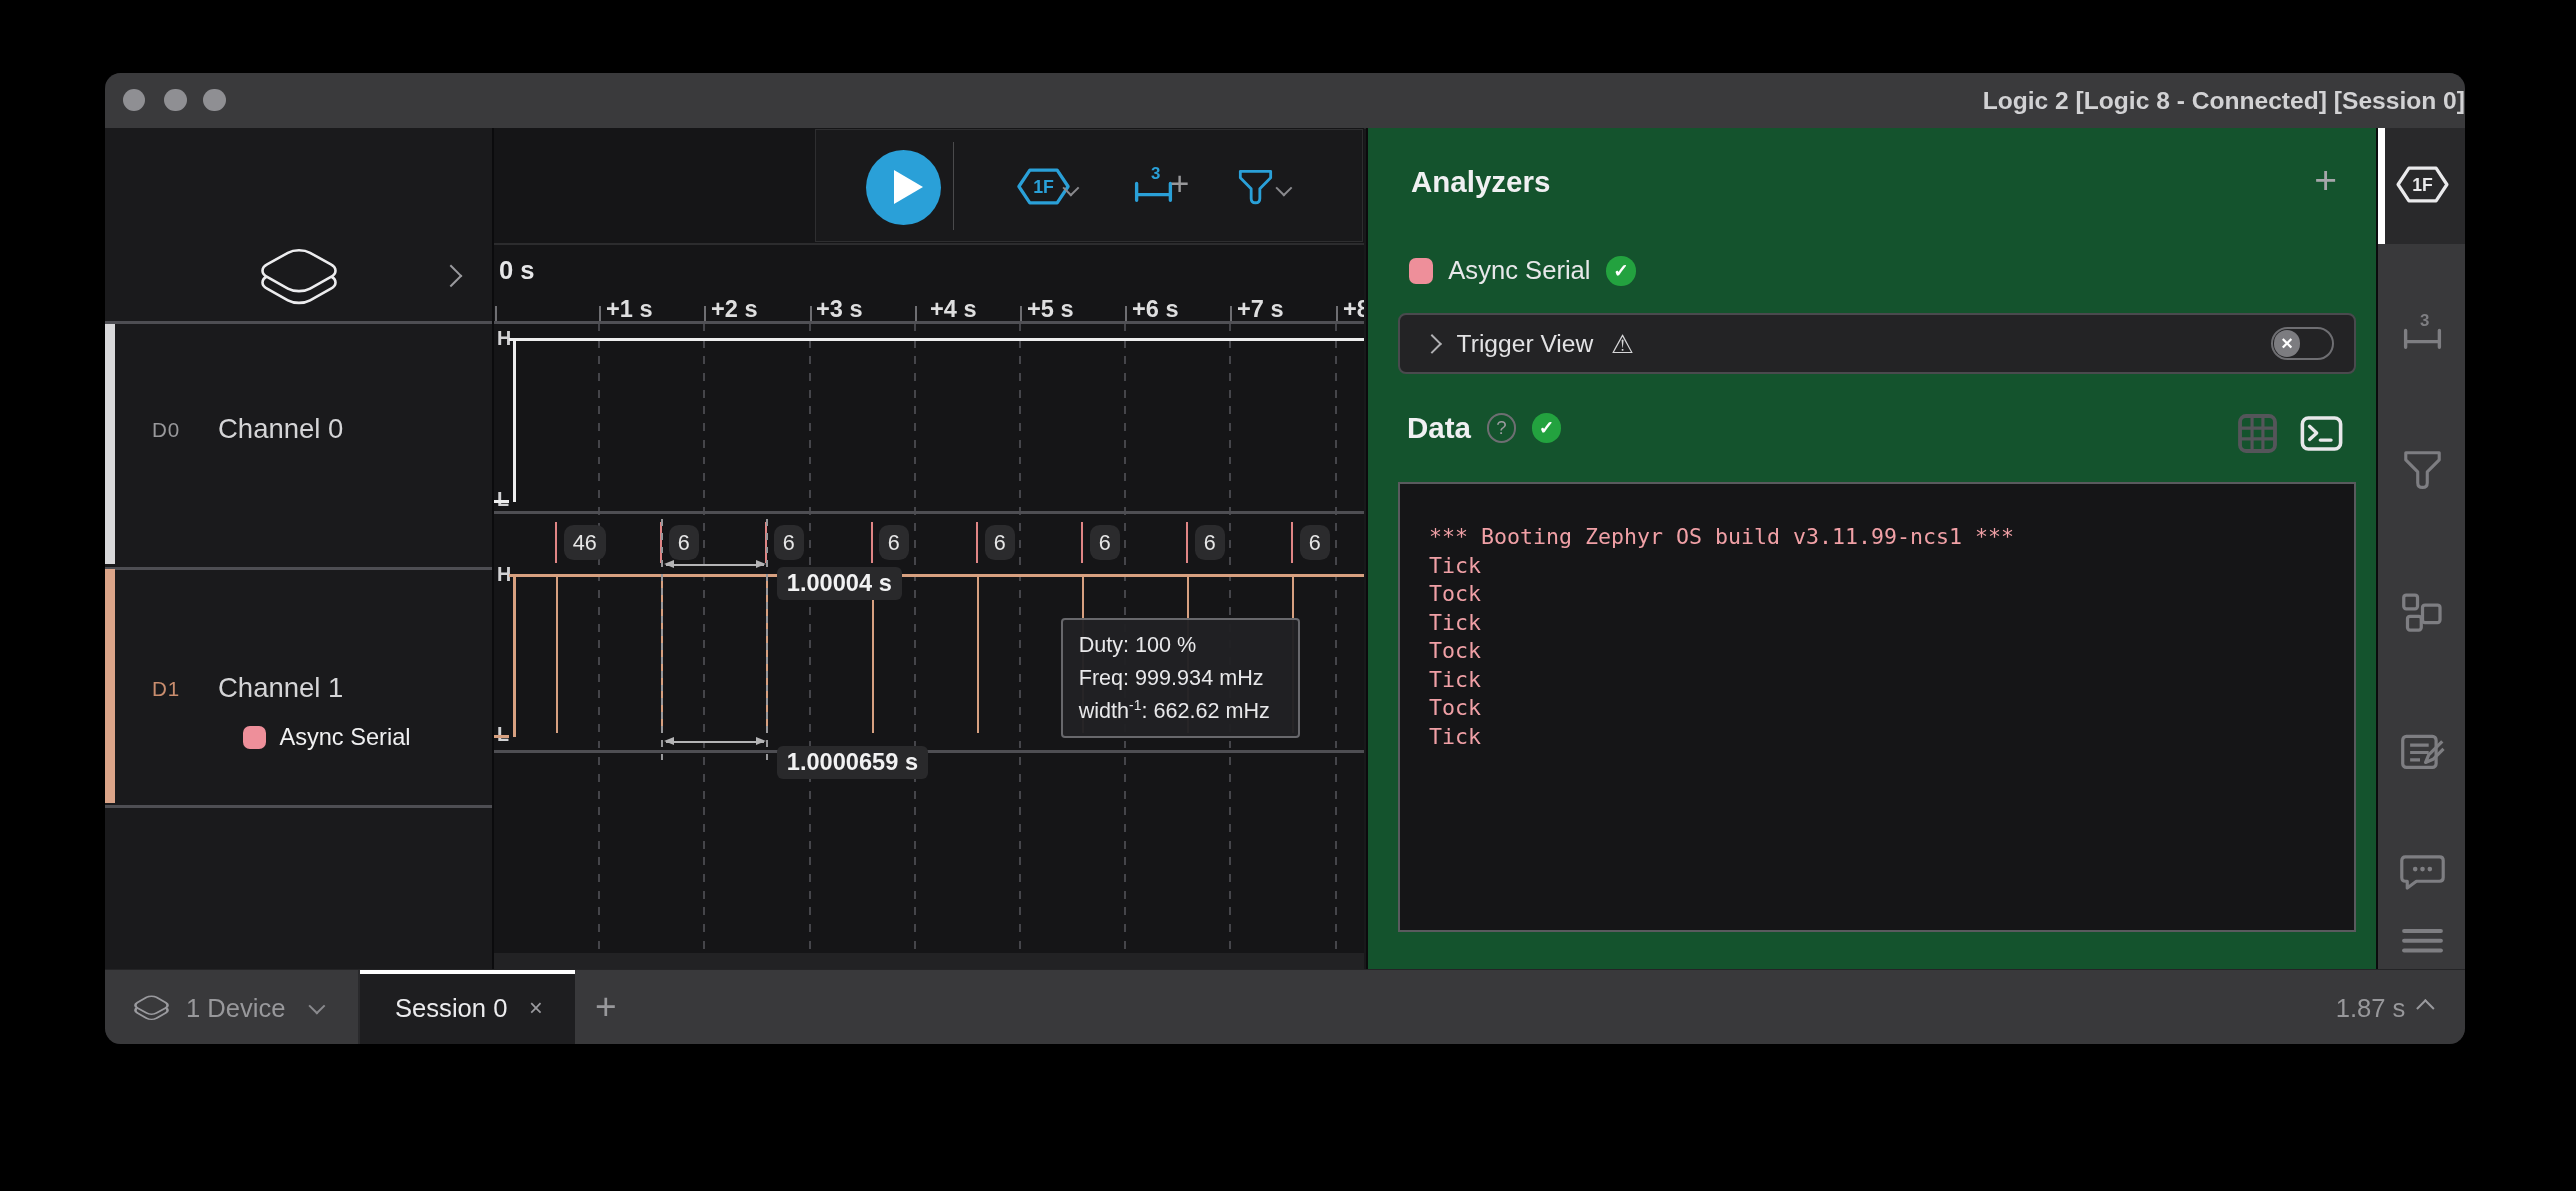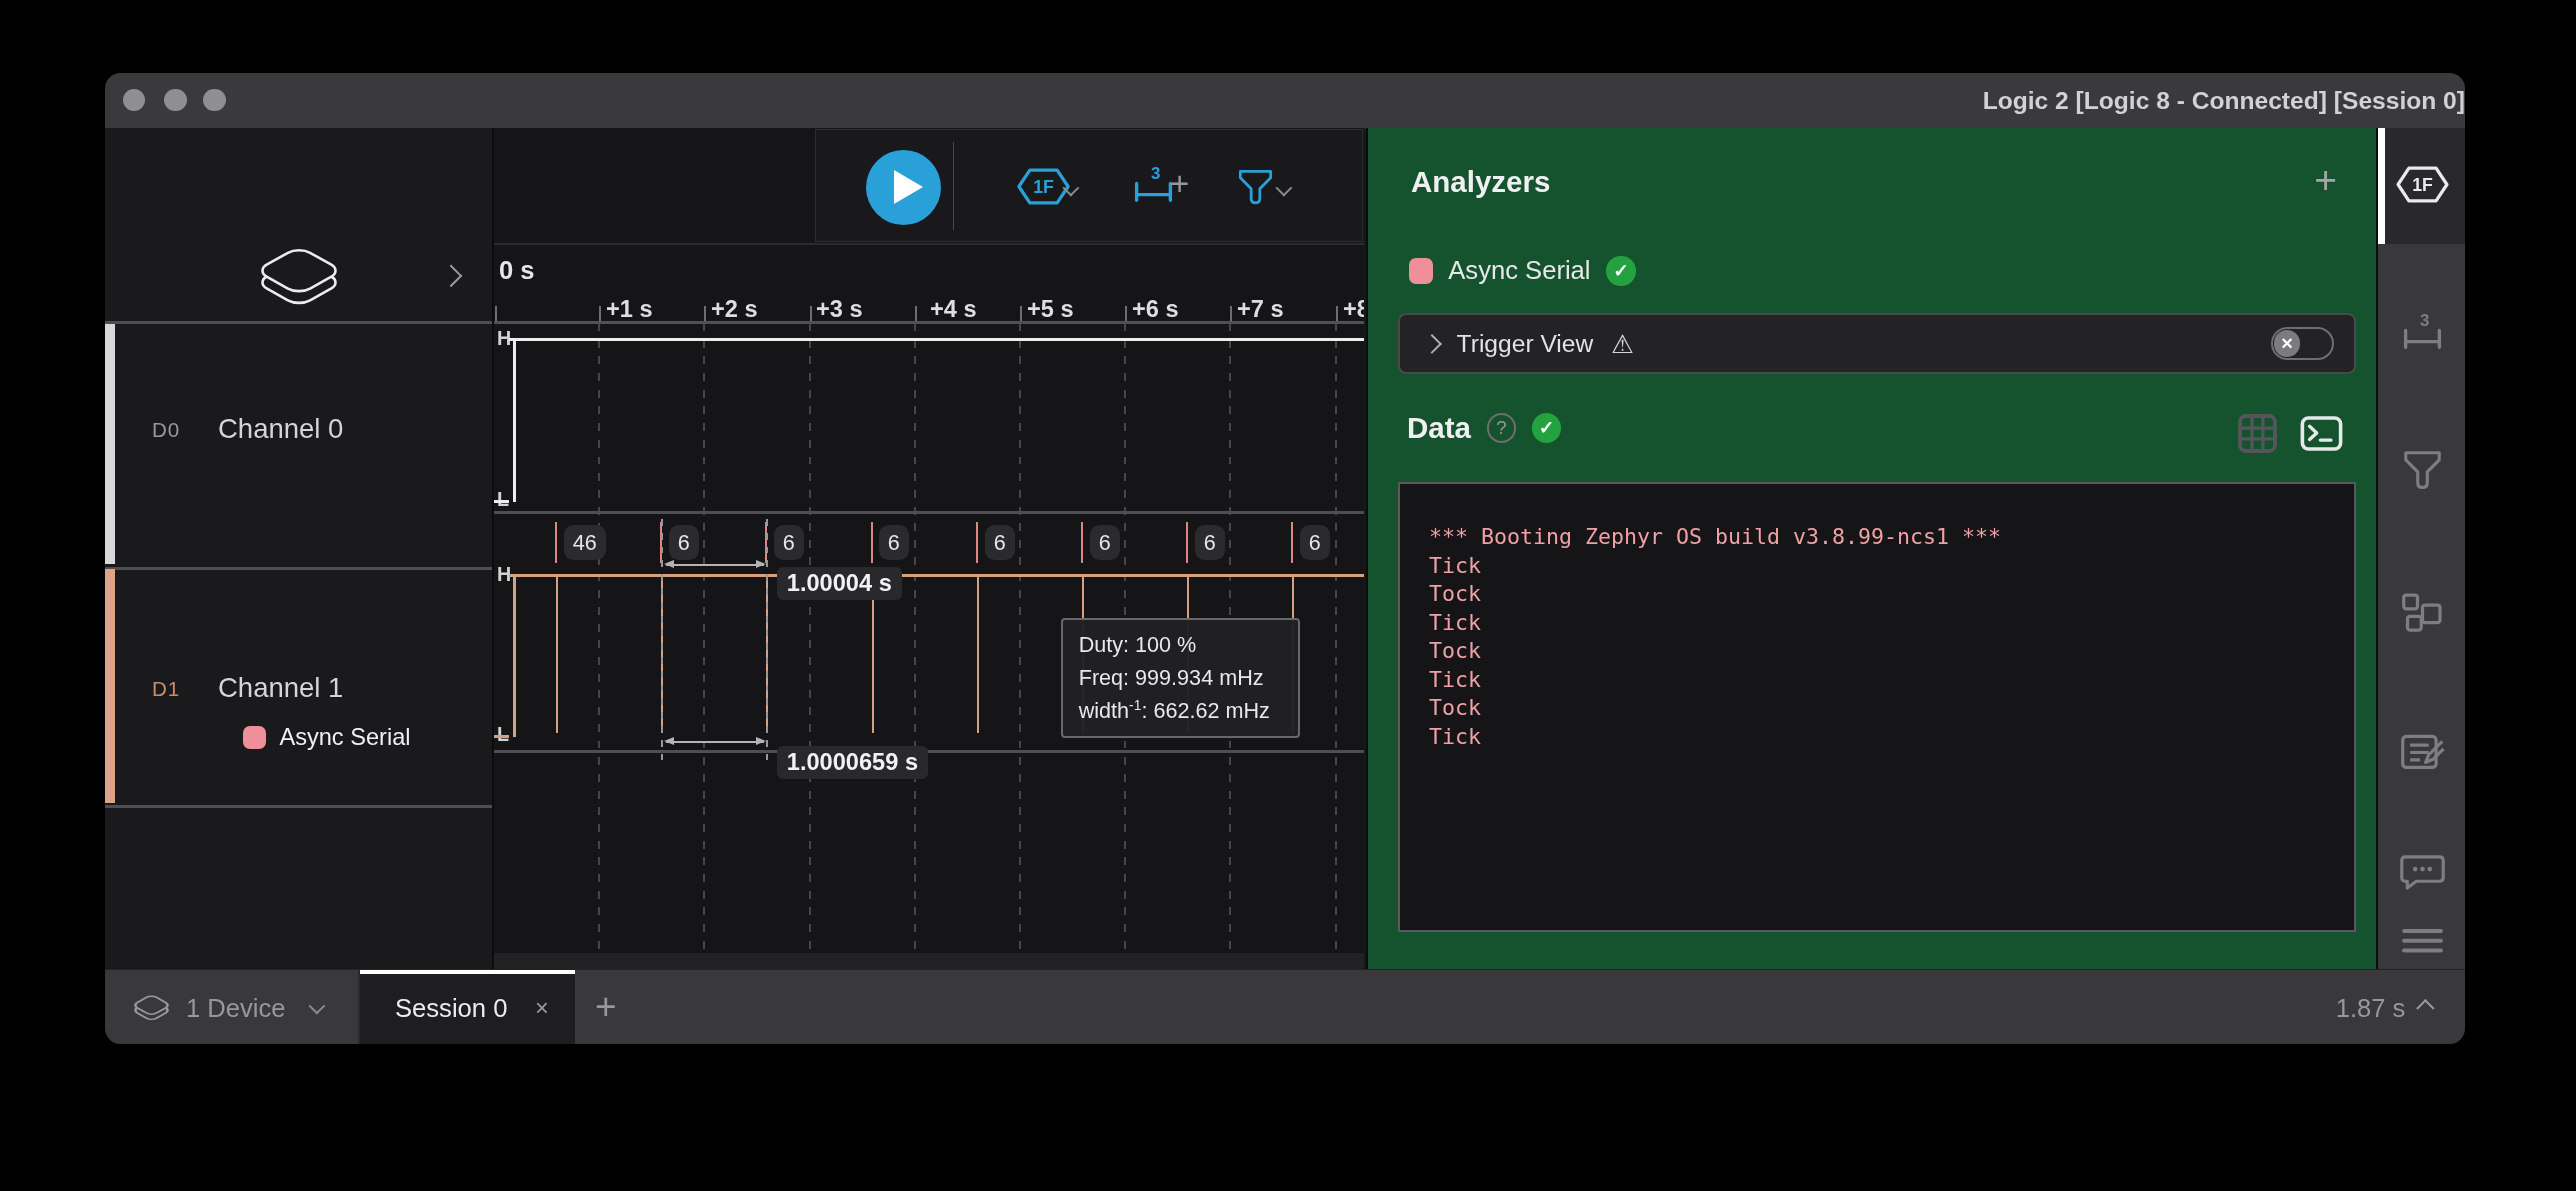--- a/index.html
+++ b/index.html
@@ -82,21 +82,21 @@
   #term-box{left:29.5px;top:354px;width:958px;height:450px;border:2px solid #5a5a5e;background:#151517;
             box-sizing:border-box;padding:39px 29.5px;overflow:hidden;}
   .tline{font-family:"DejaVu Sans Mono",monospace;font-size:21.6px;line-height:28.5px;color:#f0a0a6;white-space:pre;}
   
   #rail-active{left:0;top:0;width:100%;height:116px;background:#29292b;}
   #rail-indicator{left:0;top:0;width:6.9px;height:116px;background:#fff;}
   .rail-ic{left:0;width:100%;display:flex;justify-content:center;}
   
   #bottombar{left:0;top:896px;width:100%;height:76px;background:#39393b;border-top:1px solid #242426;}
   #bb-divider{left:253px;top:0;width:2px;height:76px;background:#2a2a2c;}
-  #session-tab{left:255px;top:0;width:215px;height:76px;background:#1e1e20;display:flex;align-items:center;gap:6px;}
+  #session-tab{left:255px;top:0;width:215px;height:76px;background:#1e1e20;display:flex;align-items:center;}
   #session-tab .topline{position:absolute;left:0;top:0;width:100%;height:3.9px;background:#fff;}
   #session-tab .name{margin-left:35px;font-size:25.6px;color:#ececee;}
   #session-tab .x{margin-left:21.6px;font-size:23.6px;color:#9a9a9e;}
   .bb-text{font-size:25.6px;color:#98989b;}
   #duration{right:33px;top:0;height:76px;display:flex;align-items:center;gap:13.8px;}
 </style>
 </head>
 <body>
 
 <div id="window">
@@ -301,21 +301,21 @@
       </span>
       <span class="abs" style="left:932px;top:287px">
         <svg width="43" height="37" viewBox="0 0 36 30">
           <rect x="2" y="2" width="32" height="26" rx="5" fill="none" stroke="#e8e8ea" stroke-width="3"></rect>
           <path d="M8 9 L14 14.5 L8 20" fill="none" stroke="#e8e8ea" stroke-width="2.8" stroke-linecap="round" stroke-linejoin="round"></path>
           <path d="M17 20.5 H26" stroke="#e8e8ea" stroke-width="2.8" stroke-linecap="round"></path>
         </svg>
       </span>
 
       <div id="term-box" class="abs">
-          <div class="tline">*** Booting Zephyr OS build v3.8.99-ncs1 ***</div>
+          <div class="tline">*** Booting Zephyr OS build v3.11.99-ncs1 ***</div>
           <div class="tline">Tick</div>
           <div class="tline">Tock</div>
           <div class="tline">Tick</div>
           <div class="tline">Tock</div>
           <div class="tline">Tick</div>
           <div class="tline">Tock</div>
           <div class="tline">Tick</div>
         </div>
     </div>
 

